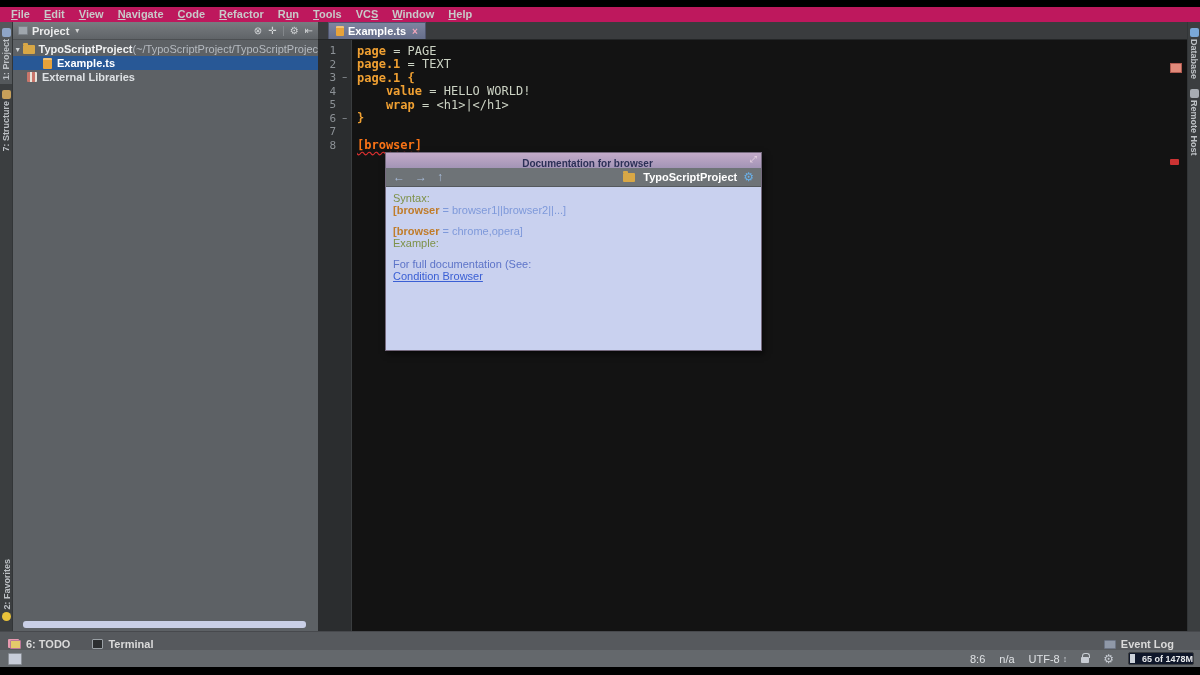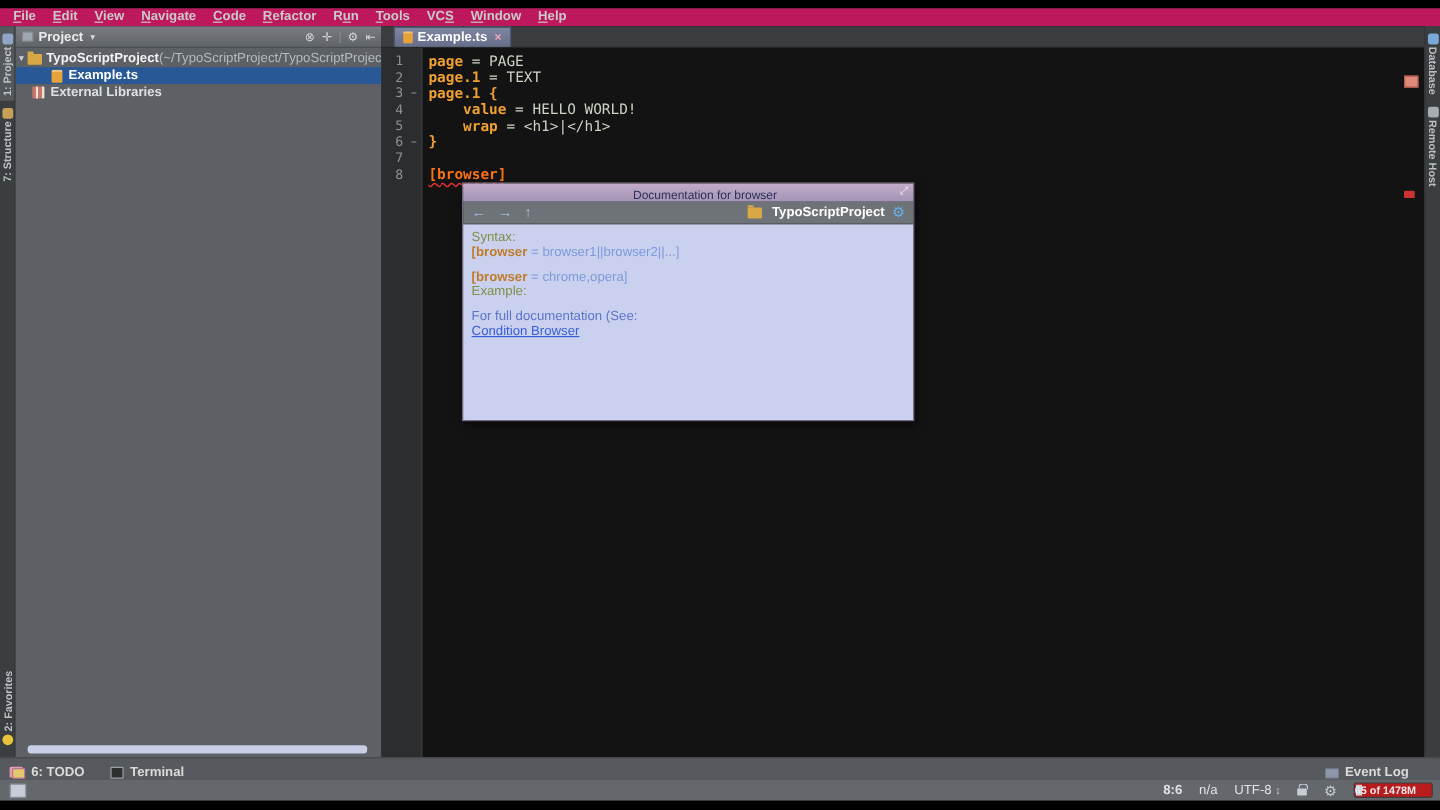--- a/index.html
+++ b/index.html
@@ -76,21 +76,21 @@
   .val { color:#ccd3c4; }
   .err { color:#f97316; font-weight:bold; text-decoration:underline; text-decoration-style:wavy;
          text-decoration-color:#e03030; text-underline-offset:2px; }
   .stripe-mark1 { position:absolute; top:23px; right:5px; width:12px; height:10px; background:#e08a7a; border:1px solid #b05a50; }
   .stripe-mark2 { position:absolute; top:119px; right:8px; width:9px; height:6px; background:#cc3333; border-radius:1px; }
 
   
   #doc-popup { position:absolute; left:385px; top:145px; width:377px; height:199px; border:1px solid #756a7e;
     box-shadow:2px 3px 6px rgba(0,0,0,.55); z-index:10; display:flex; flex-direction:column; }
   #doc-title { height:15px; background:linear-gradient(#c3abc9,#a394b6); text-align:center; position:relative; }
-  #doc-title .t { font-size:10px; font-weight:normal; color:#2c3057; line-height:15px;margin-left:28px; }
+  #doc-title .t { font-size:10px; font-weight:bold; color:#2c3057; line-height:15px;margin-left:28px; }
   #doc-title .restore { position:absolute; right:4px; top:1px; font-size:9px; color:#f3e0ea; }
   #doc-toolbar { height:19px; background:#6e7377; border-bottom:1px solid #55595d; display:flex; align-items:center; padding:0 7px; }
   .nav-arrow { font-size:12px; font-weight:bold; color:#a9bedd; margin-right:10px; cursor:default; }
   #doc-toolbar .spacer { flex:1; }
   #doc-toolbar .proj-label { font-size:11px; font-weight:bold; color:#ffffff; margin:0 6px 0 4px; }
   #doc-toolbar .gear { font-size:12px; color:#6ab0e8; }
   #doc-body { flex:1; background:#c9d1ef; padding:6px 7px; font-size:11px; line-height:11.5px; overflow:hidden; }
   .dline { height:11.5px; white-space:pre; }
   .dline.gap { height:10px; }
   .dhead { color:#7e9148; font-weight:normal; }
@@ -108,28 +108,28 @@
   .term-ico { width:11px; height:10px; background:#2c2e30; border:1px solid #9aa0a5; border-radius:1px; }
   .evlog-ico { width:12px; height:9px; background:#8f98a8; border:1px solid #6d7585; border-radius:1px; }
   #event-log { margin-left:auto; margin-right:16px; }
 
   
   #statusbar { position:absolute; left:0; right:0; top:643px; height:17px; background:#64686c;
     display:flex; align-items:center; padding:0 6px; color:#dfe2e5; font-size:11px; }
   #tw-toggle { width:14px; height:12px; background:#c7ccd8; border:1px solid #8a8f96; border-radius:1px; margin-left:2px; }
   #statusbar .spacer { flex:1; }
   .sb-item { margin-left:14px; display:flex; align-items:center; gap:3px; cursor:default; }
-  .sb-bold { font-weight:bold; }
+  .sb-bold { font-weight:normal; }
   .enc-caret { font-size:9px; color:#c4c9ce; }
   .lock-ico { width:8px; height:6px; background:#c8cdd4; border-radius:1px; position:relative; margin-top:3px; }
   .lock-ico:before { content:""; position:absolute; top:-4px; left:1px; width:6px; height:4px;
     border:1.5px solid #c8cdd4; border-bottom:none; border-radius:3px 3px 0 0; }
   .hector-ico { font-size:12px; color:#c8cdd4; line-height:12px; }
-  .mem-widget { width:66px; height:13px; background:#b91c1c; border:1px solid #3a3d40; border-radius:2px;
-    position:relative; display:flex; align-items:center; justify-content:flex-start; }
+  .mem-widget { width:66px; height:13px; background:#0f172a; border:1px solid #3a3d40; border-radius:2px;
+    position:relative; display:flex; align-items:center; justify-content:flex-end; }
   .mem-fill { position:absolute; left:1px; top:1px; bottom:1px; width:5px; background:#ccd2da; }
   .mem-text { font-size:9px; font-weight:bold; color:#e8eaec; position:relative; }
 </style>
 </head>
 <body>
 
 <div id="app">
 
   <div id="menubar">
     <span class="menu-item"><span></span><span class="mn">F</span><span>ile</span></span>

